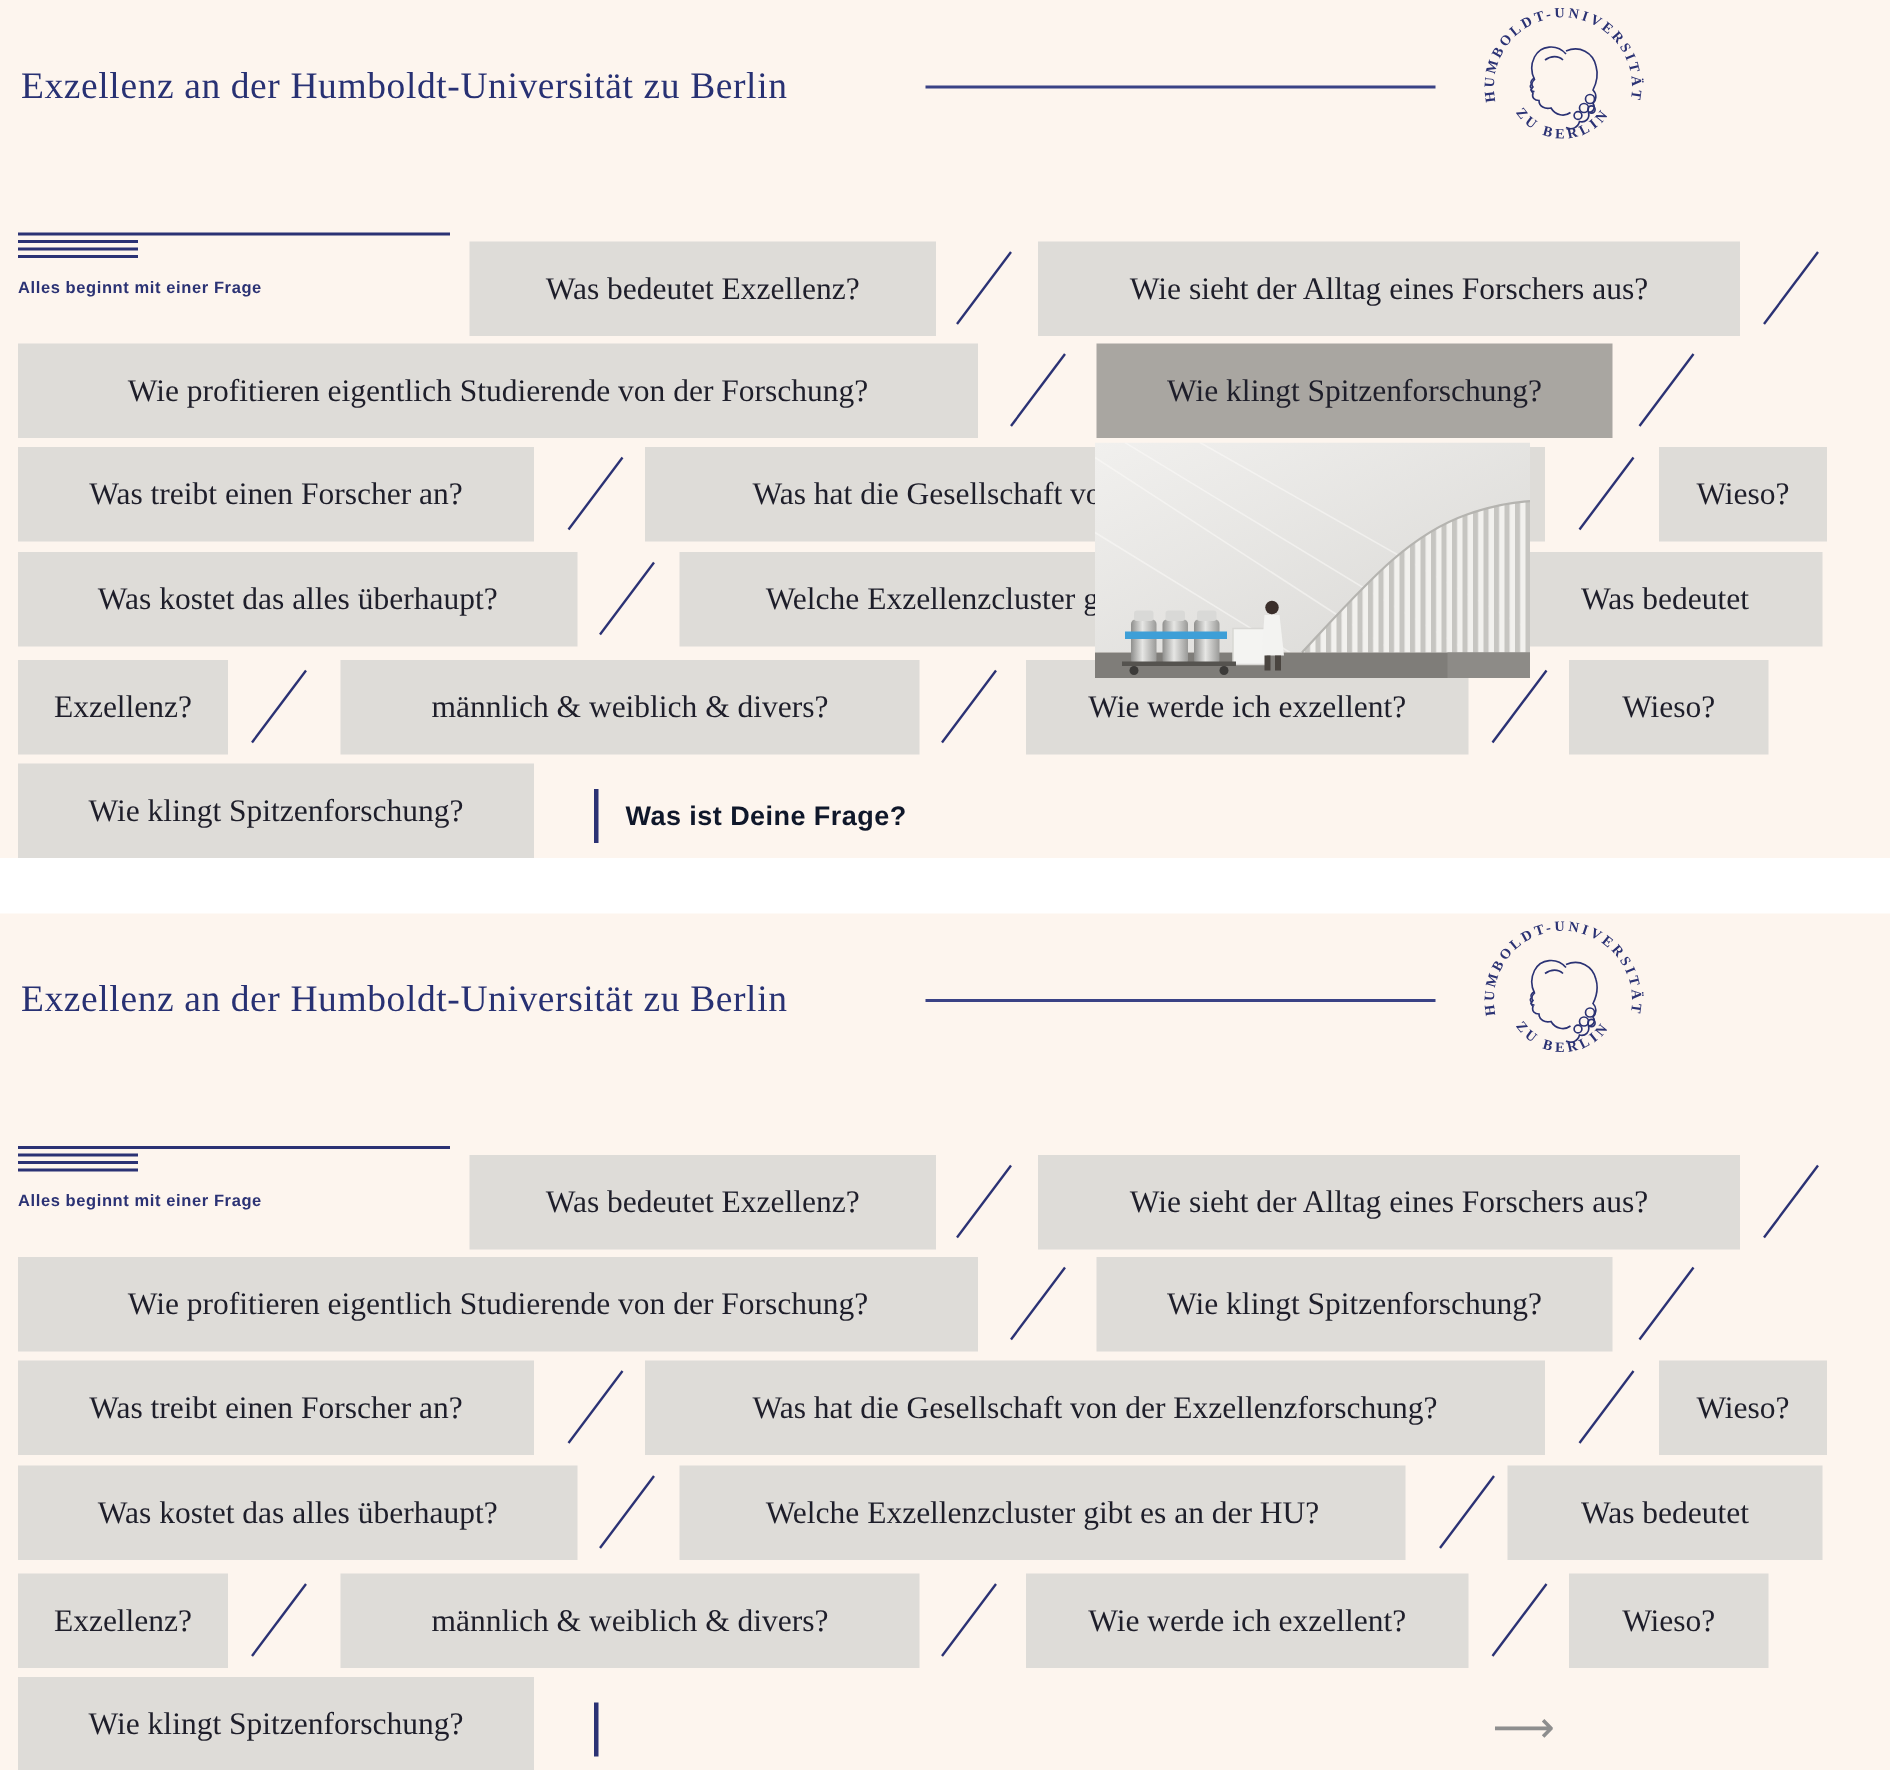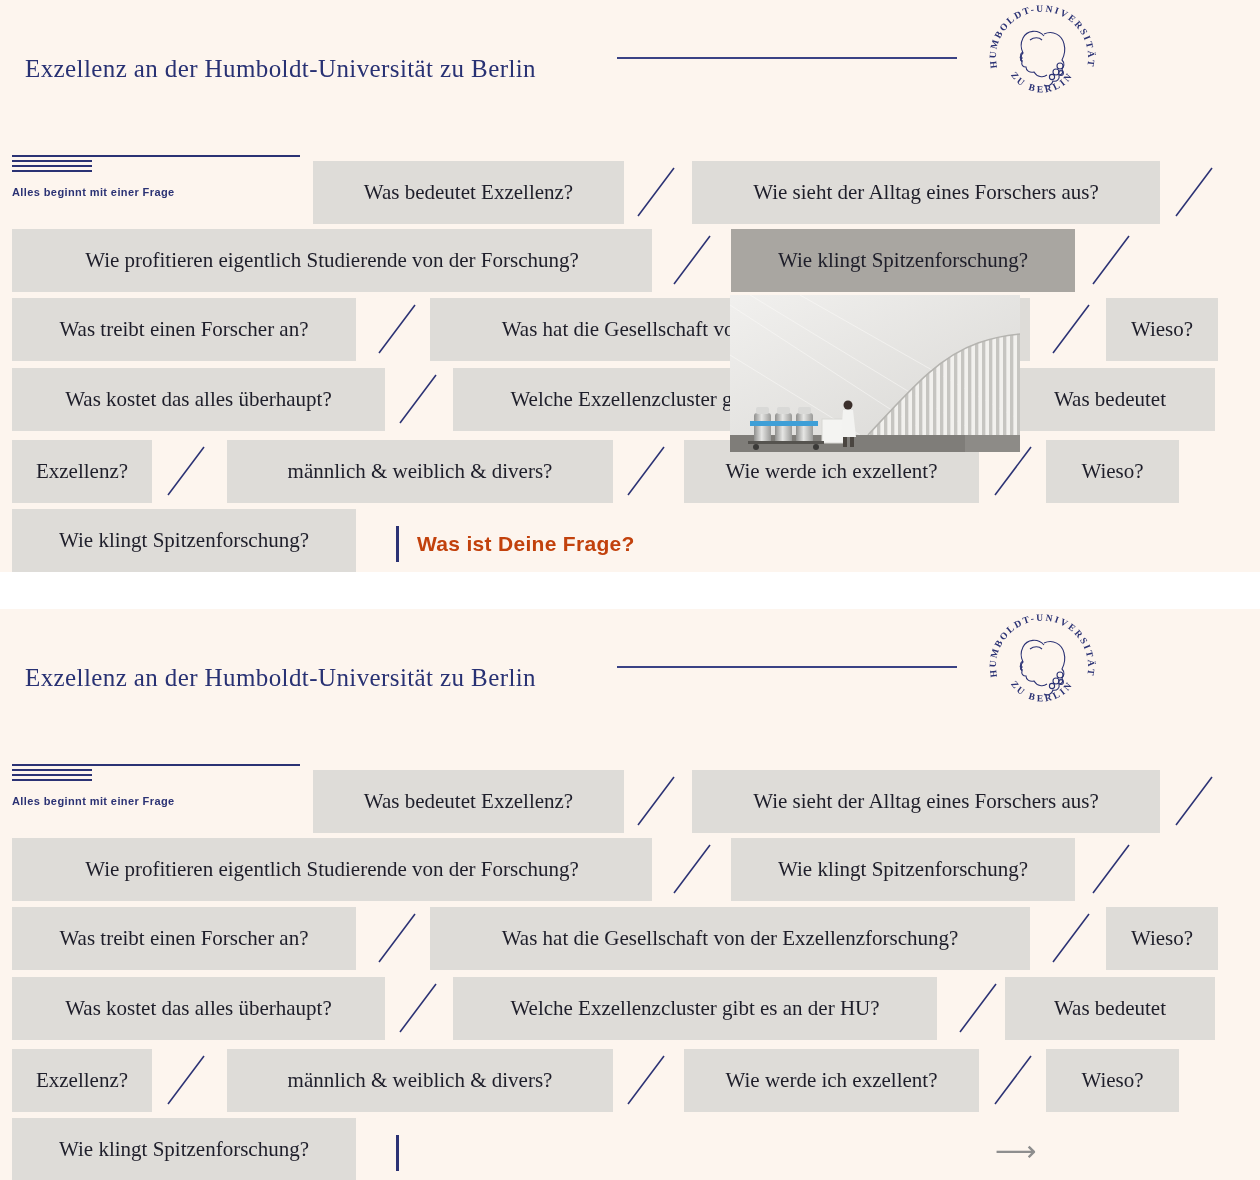--- a/index.html
+++ b/index.html
@@ -2,21 +2,21 @@
 <html><head>
 <meta charset="utf-8">
 <style>
   html,body{margin:0;padding:0;background:#ffffff;}
   .page{position:relative;width:1260px;height:1180px;background:#ffffff;overflow:hidden;
         font-family:"Liberation Sans",sans-serif;}
   .panel{position:absolute;left:0;width:1260px;background:#fdf5ee;overflow:hidden;}
   #panel-top{top:0;height:572px;}
   #panel-bottom{top:609px;height:571px;}
 
-  .title{position:absolute;left:12px;top:42px;margin:13px;
+  .title{position:absolute;left:12px;top:42px;margin:2px;
          font-family:"Liberation Serif",serif;font-weight:500;font-size:25px;
          color:#283173;letter-spacing:0.4px;white-space:nowrap;}
   .header-line{position:absolute;left:617px;top:57px;width:340px;height:2px;background:#3a4285;}
   .logo{position:absolute;left:986px;top:2px;}
 
   .iline{position:absolute;height:2px;background:#2b3274;}
   .intro-label{position:absolute;left:12px;top:186px;font-size:11px;font-weight:600;
                color:#2b3274;letter-spacing:0.4px;white-space:nowrap;}
 
   .tag{position:absolute;height:63px;background:#dedcd8;color:#1e1e2a;
@@ -24,21 +24,21 @@
        display:flex;align-items:center;justify-content:center;text-align:center;
        white-space:nowrap;cursor:pointer;}
   .tag.active{background:#a9a6a1;}
 
   .slash{position:absolute;}
 
   .preview{position:absolute;left:730px;top:295px;width:290px;height:157px;z-index:5;}
 
   .caret{position:absolute;left:396px;top:526px;width:3px;height:36px;background:#2b3274;}
   .ask-text{position:absolute;left:417px;top:530px;height:28px;line-height:28px;
-            font-size:21px;font-weight:600;color:#c2410c;letter-spacing:0.3px;white-space:nowrap;cursor:text;}
+            font-size:18px;font-weight:600;color:#0f172a;letter-spacing:0.3px;white-space:nowrap;cursor:text;}
   .submit-arrow{position:absolute;left:995px;top:524px;font-size:29px;color:#8e8e8e;
                 line-height:36px;cursor:pointer;font-family:"DejaVu Sans",sans-serif;}
 </style>
 </head>
 <body>
 
 <div class="page">
 
   <section class="panel" id="panel-top">
     <h1 class="title">Exzellenz an der Humboldt-Universität zu Berlin</h1>

